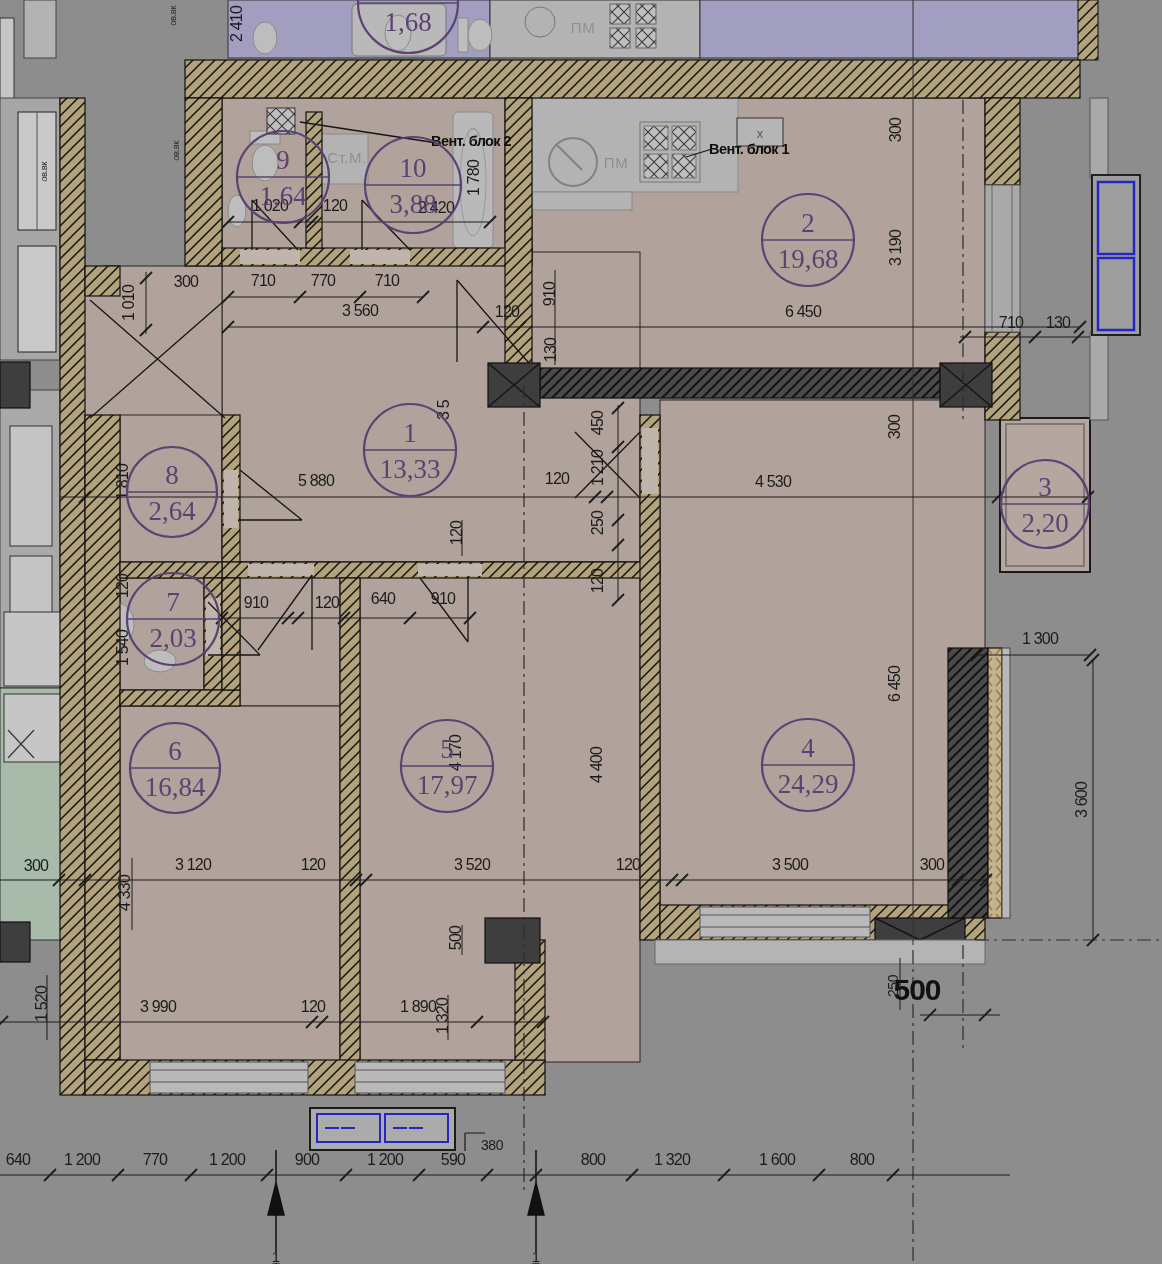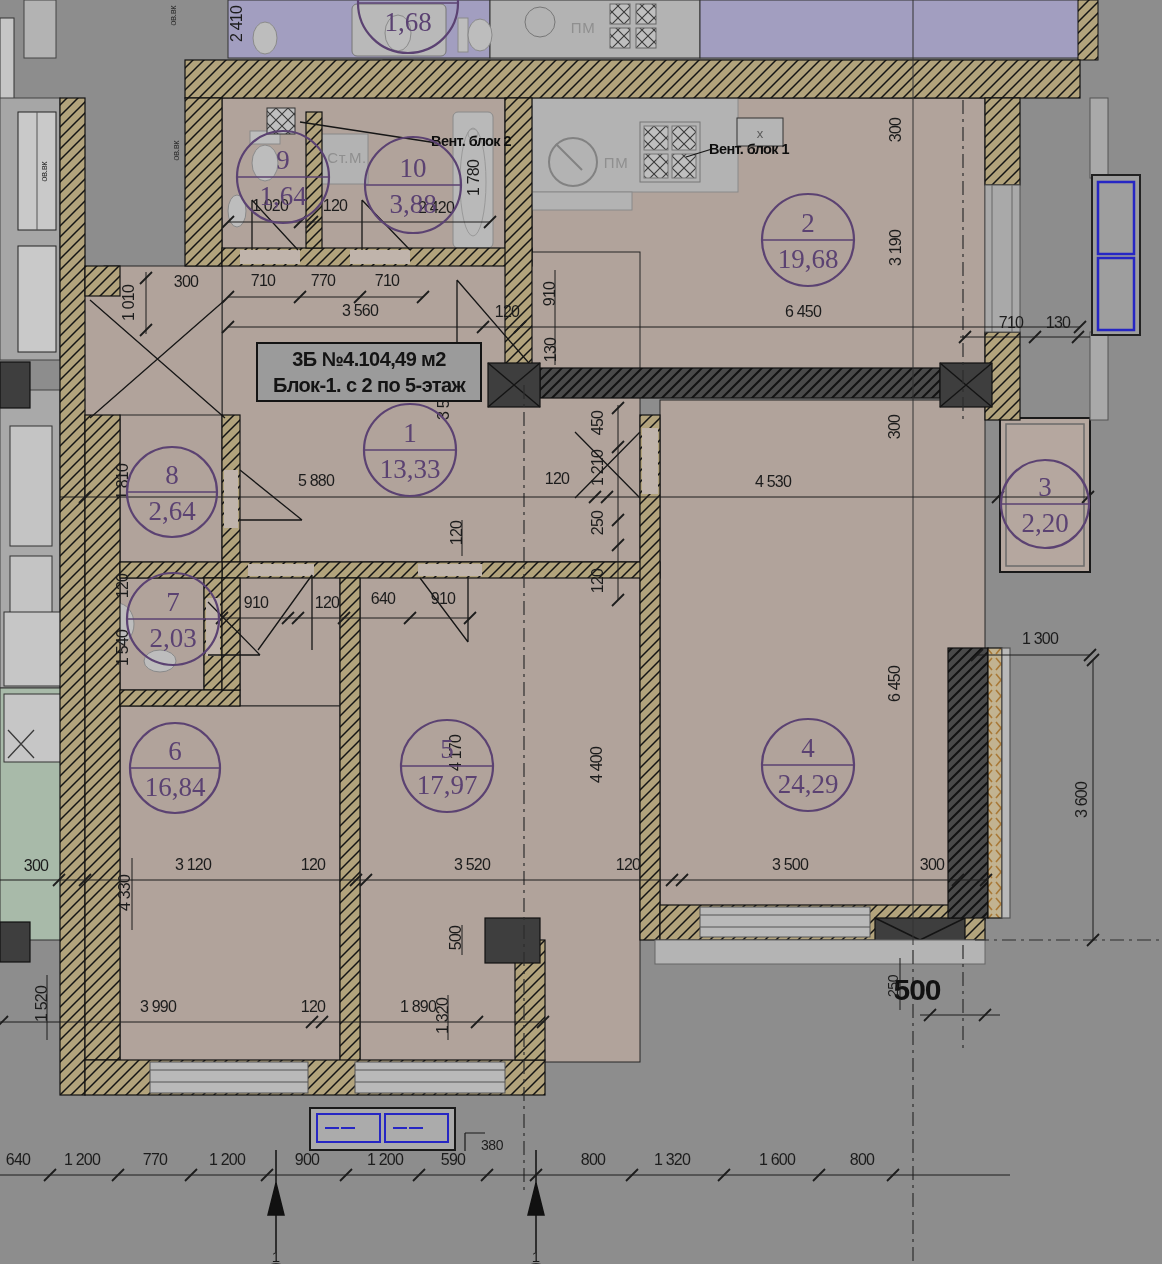--- a/index.html
+++ b/index.html
@@ -466,17 +466,13 @@
         </g>
         <g>
           <circle cx="808" cy="765" r="46" fill="none" stroke="#5b4272" stroke-width="2.2"></circle>
           <line x1="762" y1="765" x2="854" y2="765" stroke="#5b4272" stroke-width="1.6"></line>
           <text x="808" y="757" text-anchor="middle" class="room-num">4</text>
           <text x="808" y="793" text-anchor="middle" class="room-area">24,29</text>
         </g>
       </g>
 </svg>
 
-<div id="title-box">
-  <div>3Б №4.104,49 м2</div>
-  <div>Блок-1. с 2 по 5-этаж</div>
 </div>
-</div>
 
 </body></html>

